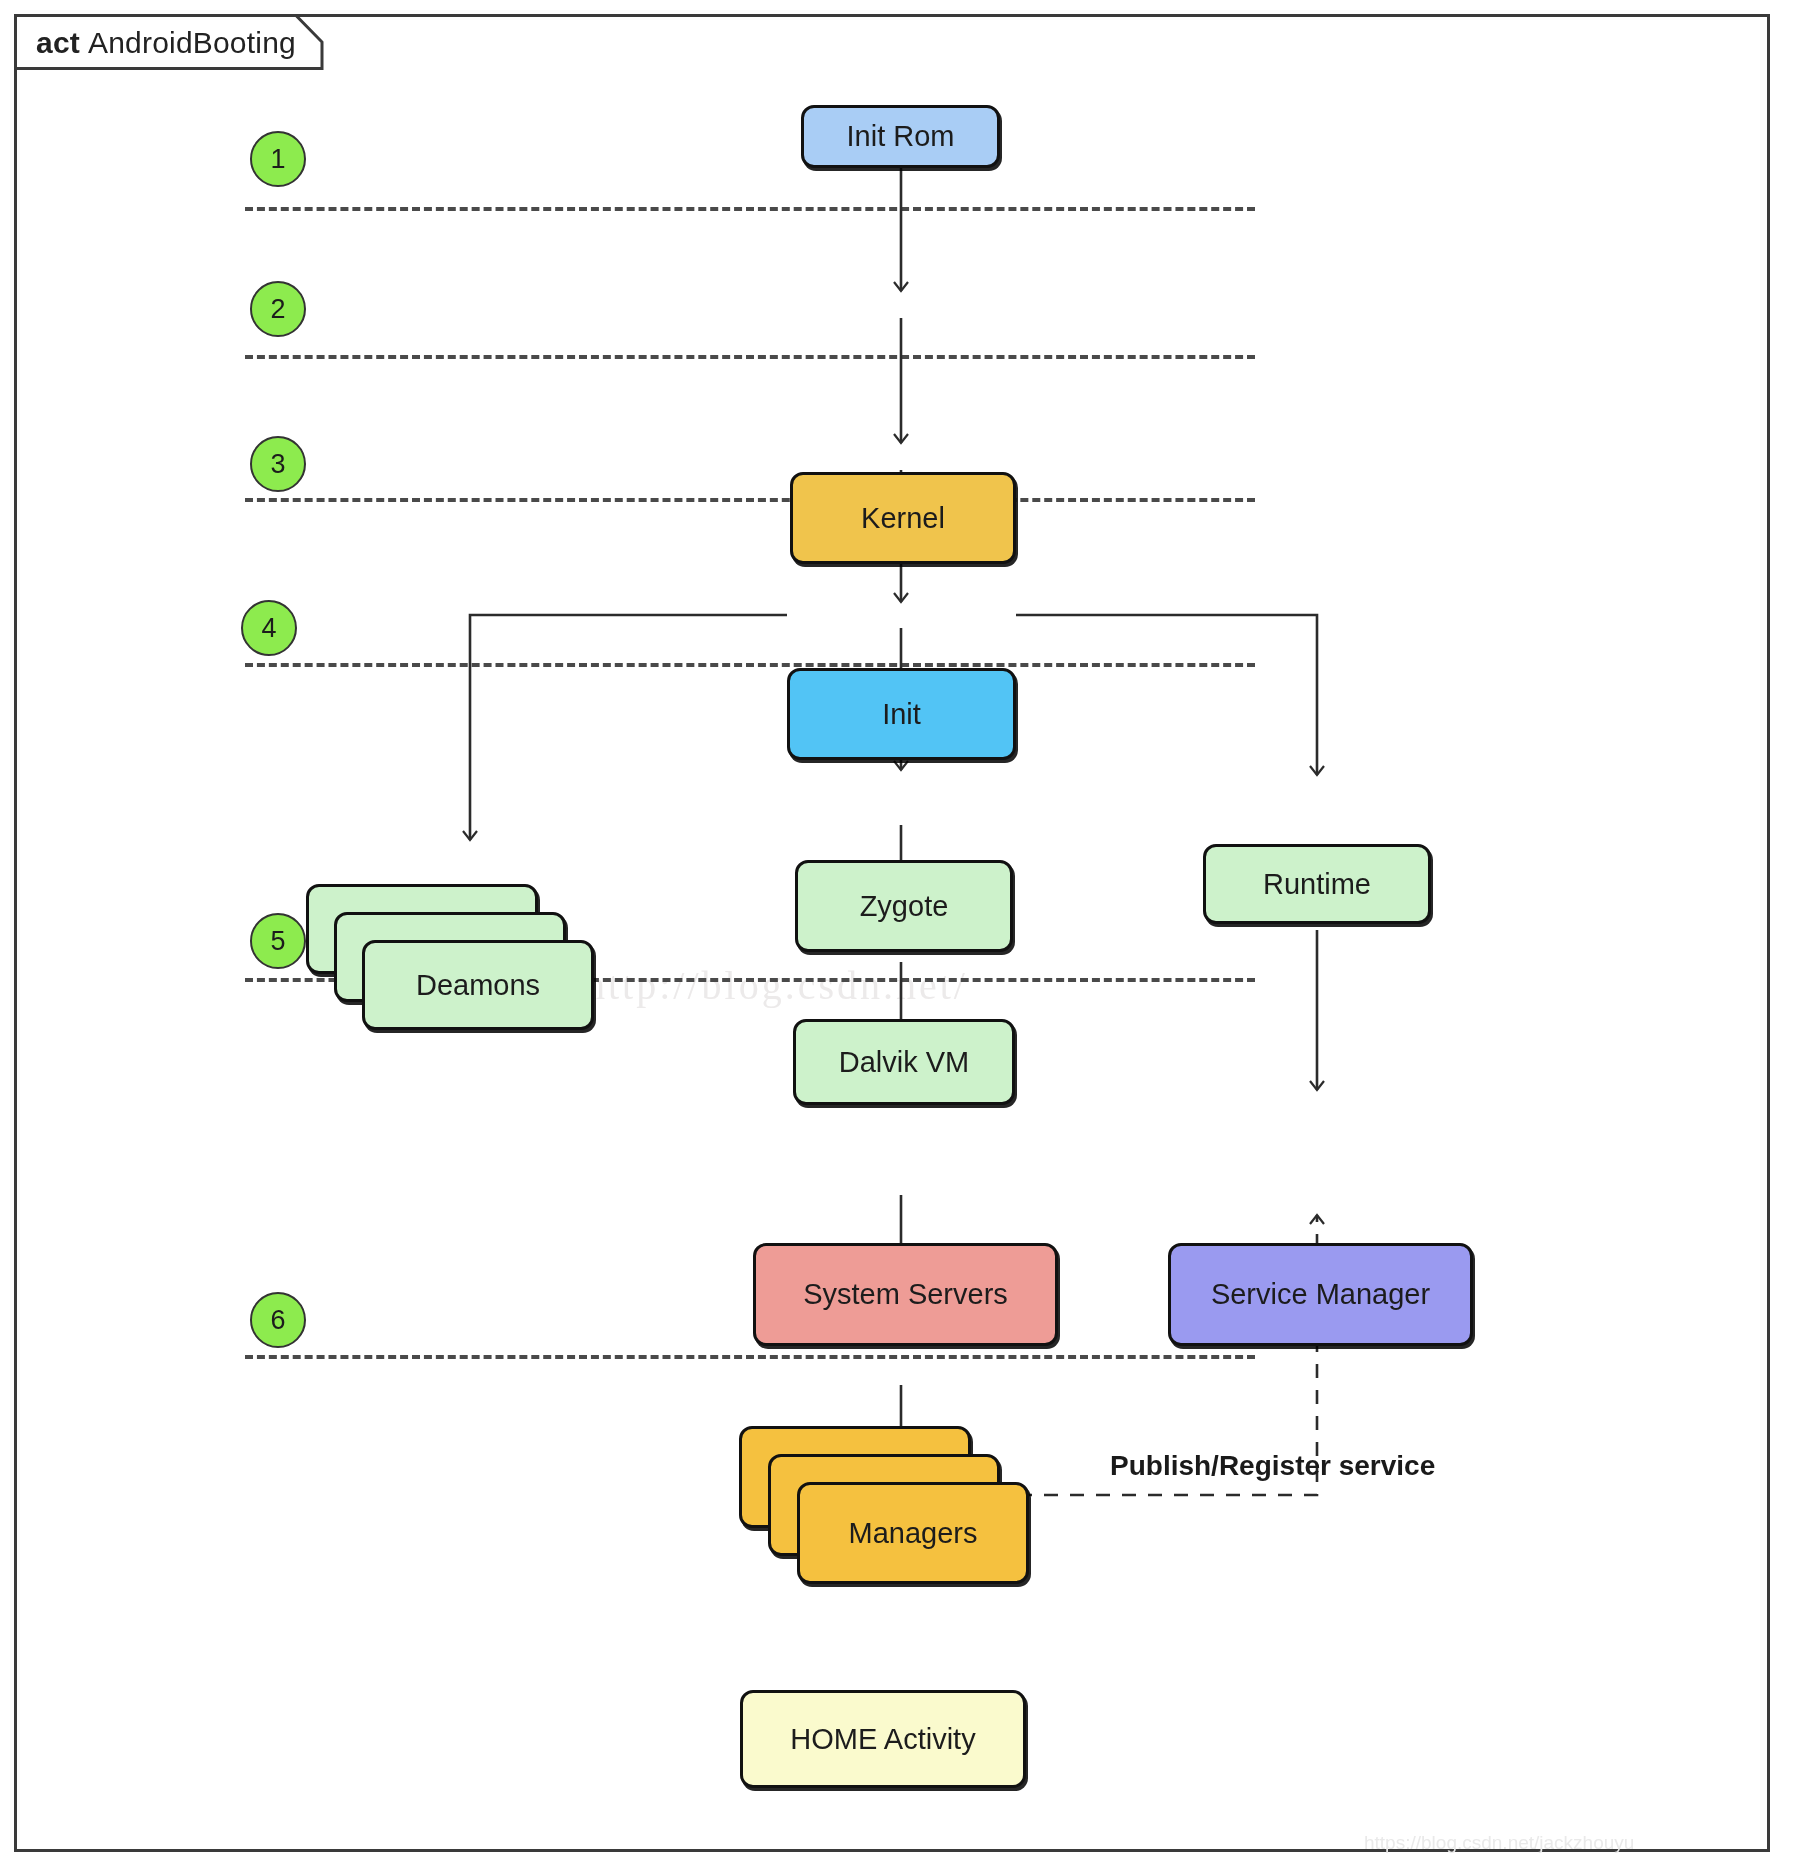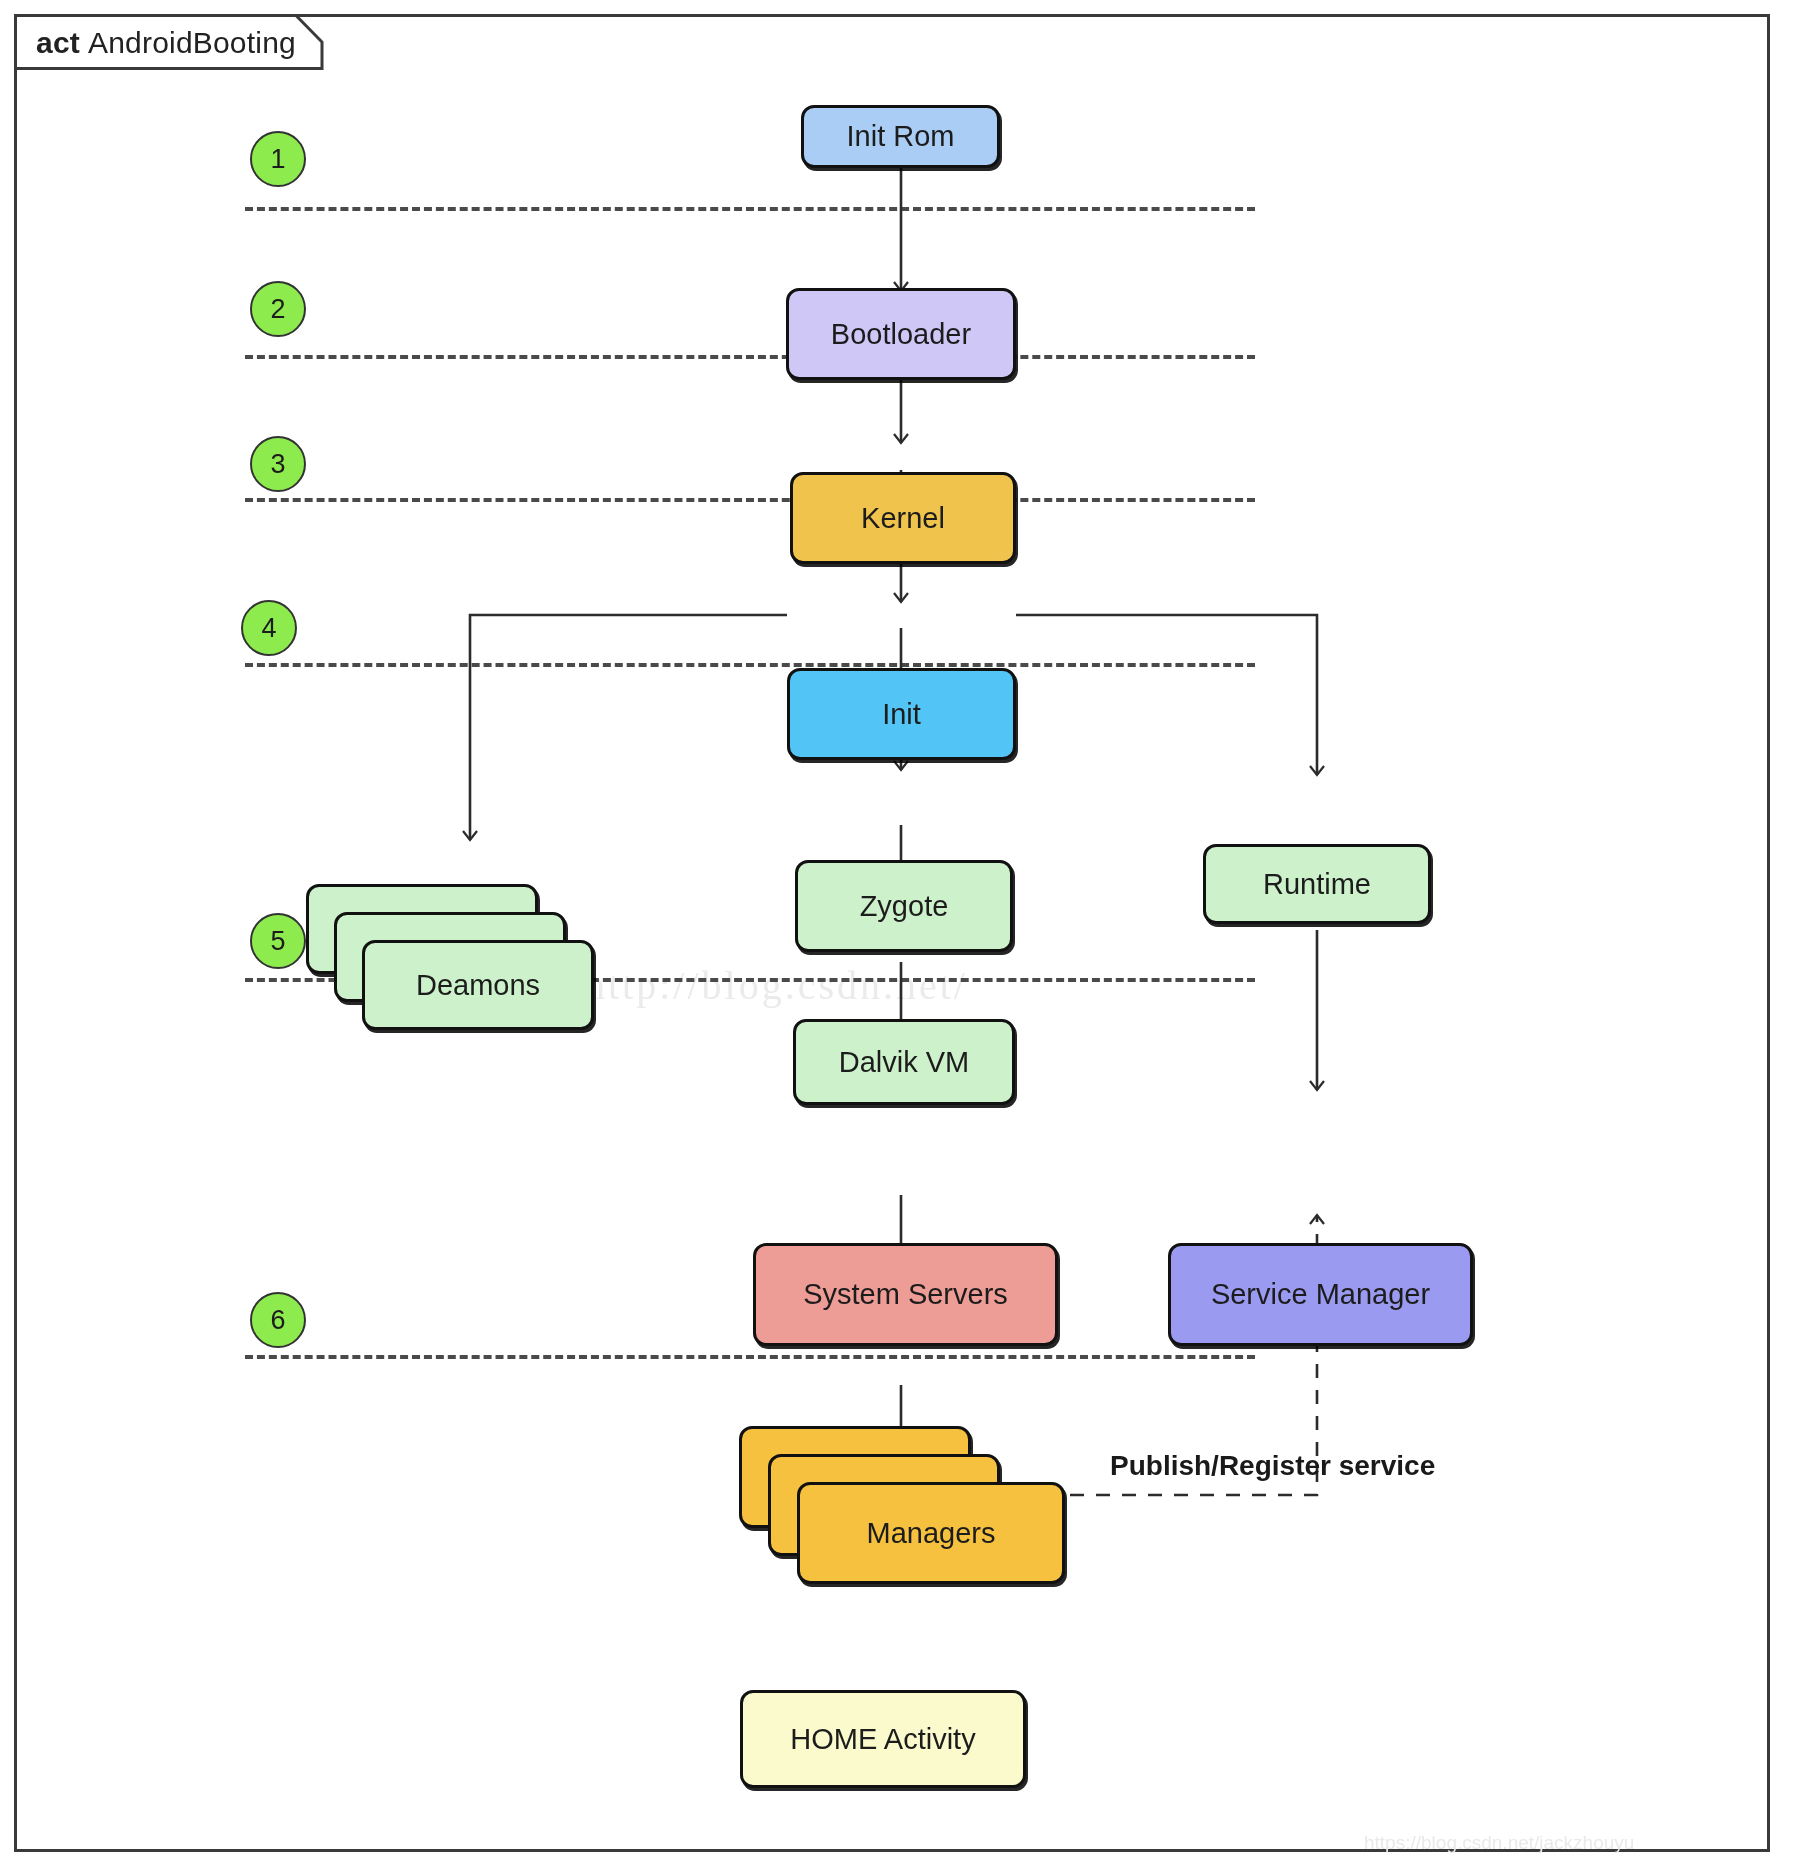--- a/index.html
+++ b/index.html
@@ -184,23 +184,20 @@
       <g fill="none" stroke="#2b2b2b" stroke-width="2.6" stroke-dasharray="14,12">
         <path d="M1018,1495 L1317,1495 L1317,1215" marker-end="url(#openArrow)"></path>
       </g>
     </svg>
   </div>
 
   <div class="node" style="left:801px;top:105px;width:199px;height:63px;background:#A9CDF5;">
     <span>Init Rom</span>
   </div>
 
-  <div class="node" style="left:786px;top:288px;width:230px;height:92px;background:#CFC8F7;">
-    <span>Bootloader</span>
-  </div>
 
   <div class="node" style="left:790px;top:472px;width:226px;height:92px;background:#F0C44C;">
     <span>Kernel</span>
   </div>
 
   <div class="node" style="left:787px;top:668px;width:229px;height:92px;background:#52C4F5;">
     <span>Init</span>
   </div>
 
   <div class="stack-bg" style="left:306px;top:884px;width:232px;height:90px;background:#CDF2CB;z-index:4;"></div>
@@ -224,21 +221,21 @@
   <div class="node" style="left:753px;top:1243px;width:305px;height:103px;background:#EE9C96;">
     <span>System Servers</span>
   </div>
 
   <div class="node" style="left:1168px;top:1243px;width:305px;height:103px;background:#9A9AF0;">
     <span>Service Manager</span>
   </div>
 
   <div class="stack-bg" style="left:739px;top:1426px;width:232px;height:102px;background:#F5C13F;z-index:4;"></div>
   <div class="stack-bg" style="left:768px;top:1454px;width:232px;height:102px;background:#F5C13F;z-index:5;"></div>
-  <div class="node" style="left:797px;top:1482px;width:268px;height:102px;background:#F5C13F;z-index:6;">
+  <div class="node" style="left:797px;top:1482px;width:232px;height:102px;background:#F5C13F;z-index:6;">
     <span>Managers</span>
   </div>
 
   <div class="node" style="left:740px;top:1690px;width:286px;height:98px;background:#FAFACD;text-align:right;">
     <span>HOME Activity</span>
   </div>
 
   <div class="edge-label" style="left:1110px;top:1450px;font-weight:bold;">
     <span>Publish/Register service</span>
   </div>

